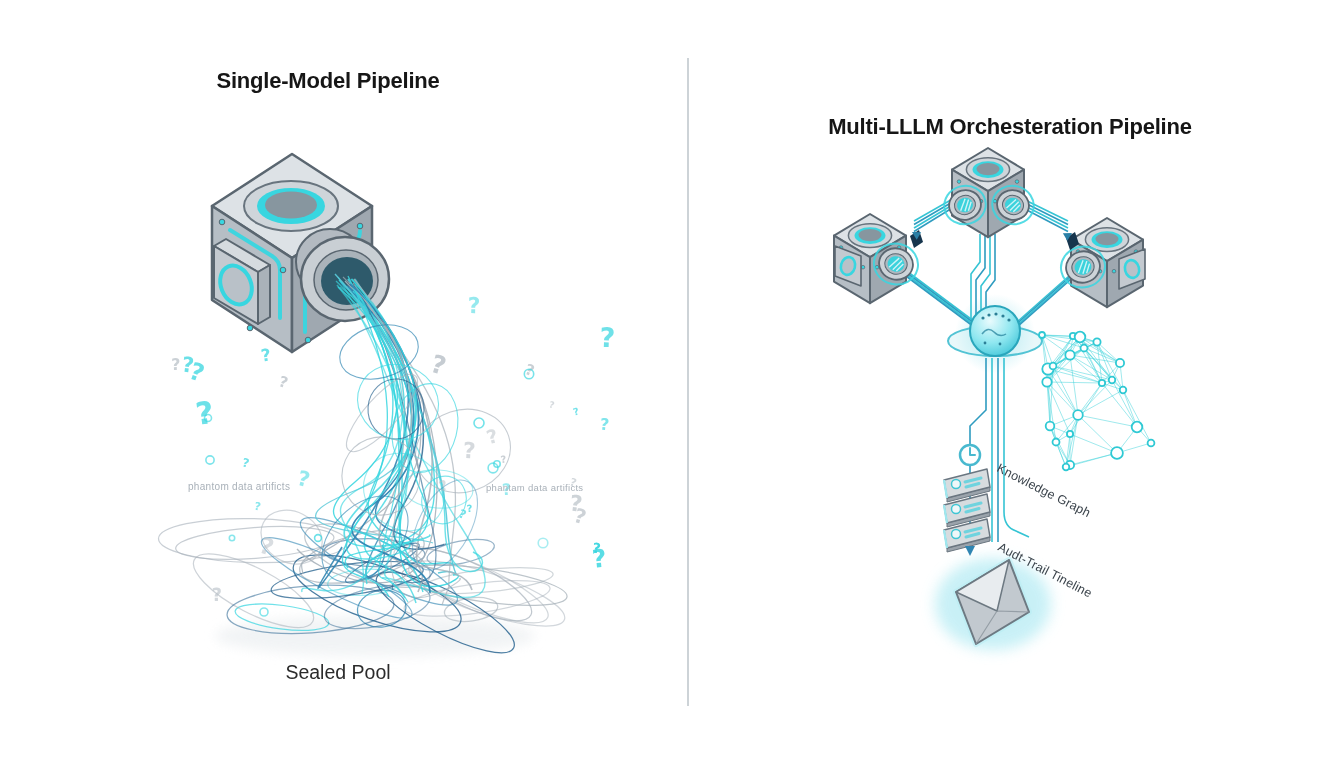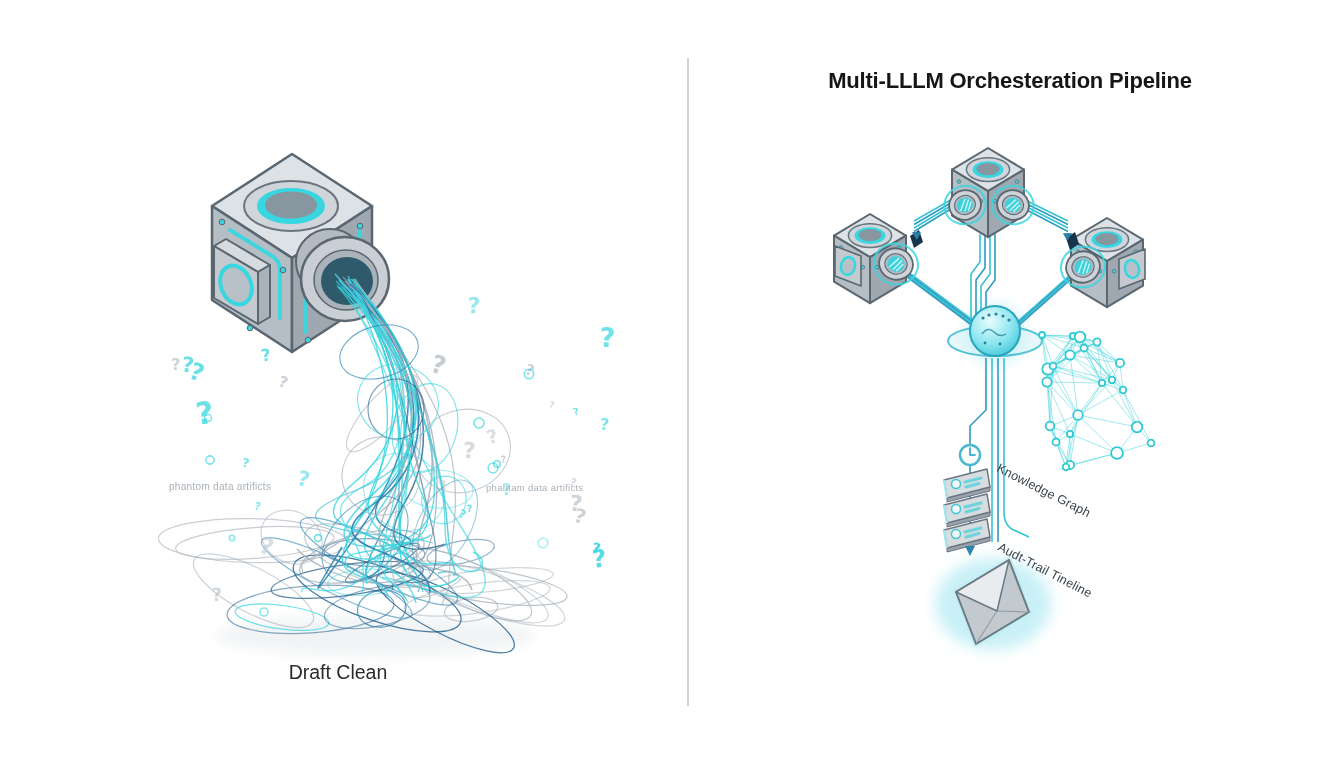--- a/index.html
+++ b/index.html
@@ -1,42 +1,43 @@
 <!DOCTYPE html>
 <html><head>
 <meta charset="utf-8">
 <style>
   html,body{margin:0;padding:0;background:#ffffff;}
   .stage{position:relative;width:1344px;height:768px;background:#ffffff;overflow:hidden;
          font-family:"Liberation Sans",sans-serif;}
   .panel-title{position:absolute;top:68px;width:400px;text-align:center;
          font-size:22px;font-weight:700;color:#161616;letter-spacing:-0.2px;}
   .left-title{left:128px;}
-  .right-title{left:810px;}
+  .right-title{left:810px;margin-top:46px;}
   .divider{position:absolute;left:687px;top:58px;width:2px;height:648px;background:#cdd3d7;}
   .caption{position:absolute;top:661px;width:300px;text-align:center;
          font-size:19.5px;font-weight:400;color:#2b2b2b;}
   .left-caption{left:188px;}
   .right-caption{left:846px;}
   .faint-label{position:absolute;color:#a9b1b9;font-size:10px;letter-spacing:.3px;}
-  .faint-left{left:158px;top:481px;padding-left:11px;}
+  .faint-left{left:177px;top:481px;padding-left:11px;}
   .faint-right{left:486px;top:482px;font-size:9.5px;}
   .rot-label{position:absolute;color:#39424a;font-size:12.5px;letter-spacing:.2px;
          transform-origin:left top;white-space:nowrap;}
   .kg-label{left:1001px;top:461px;transform:rotate(27deg);}
   .audit-label{left:1002px;top:540px;transform:rotate(27.5deg);}
   svg{position:absolute;top:0;}
   #left-scene{left:0;}
   #right-scene{left:688px;}
 </style>
 </head>
 <body>
 
 <div class="stage">
 
+  <div class="panel-title left-title">Single-Model Pipeline</div>
   <div class="panel-title right-title">Multi-LLLM Orchesteration Pipeline</div>
 
   <div class="divider"></div>
 
   <svg id="left-scene" width="688" height="768" viewBox="0 0 688 768">
     <defs>
       <filter id="softL" x="-50%" y="-50%" width="200%" height="200%">
         <feGaussianBlur stdDeviation="6"></feGaussianBlur>
       </filter>
     </defs>
@@ -474,14 +475,14 @@
      <path d="M288,644 L309,611 M341,612 L309,611" stroke="#8a949c" stroke-width="1.2" opacity="0.8"></path>
       </g>
   </svg>
 
   <div class="faint-label faint-left">phantom data artificts</div>
   <div class="faint-label faint-right">phantam data artificts</div>
 
   <div class="rot-label kg-label">Knowledge Graph</div>
   <div class="rot-label audit-label">Audt-Trail Tineline</div>
 
-  <div class="caption left-caption">Draft Clean</div>
+  <div class="caption left-caption">Sealed Pool</div>
 </div>
 
 </body></html>

